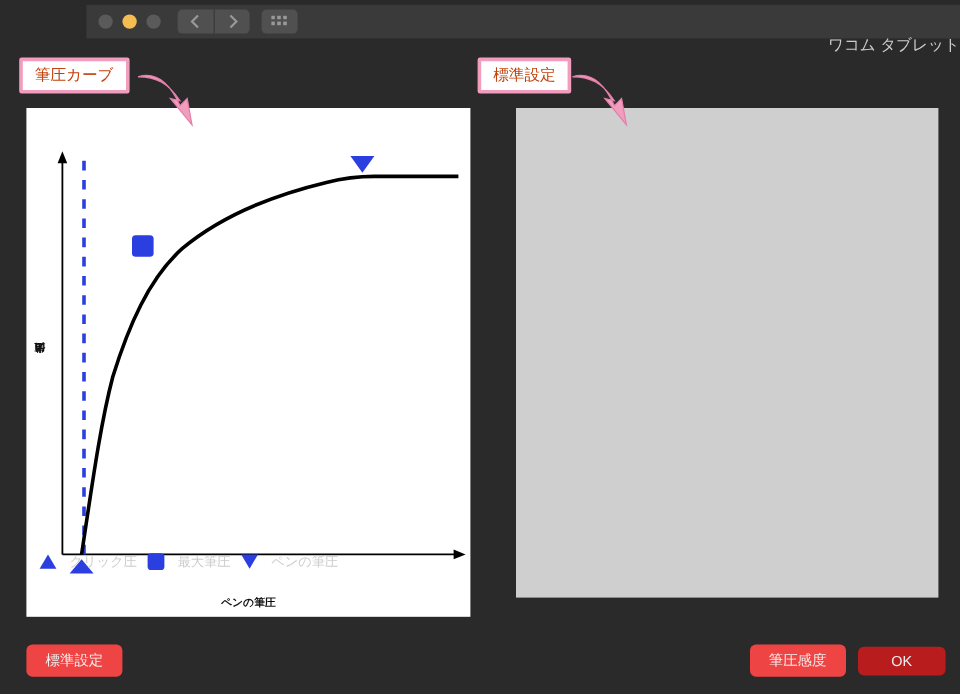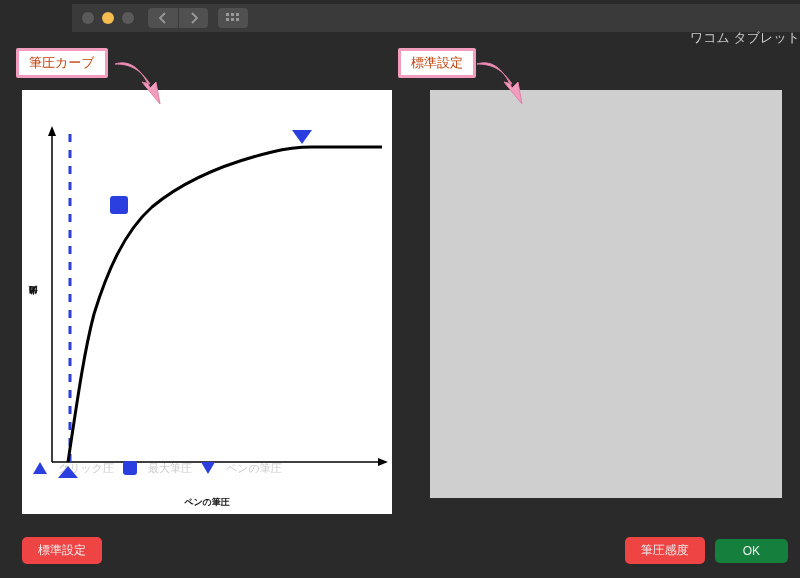--- a/index.html
+++ b/index.html
@@ -96,21 +96,21 @@
     bottom:14px; left:22px; right:12px;
     display:flex; align-items:center;
   }
   .btn {
     background:#ef4444; color:#eee; border:none;
     padding:5px 16px; border-radius:5px;
     font-size:12px; cursor:pointer;
   }
   .btn + .btn { margin-left:10px; }
   .spacer { flex:1; }
-  .btn-ok { background:#15803d; padding:5px 28px; }
+  .btn-ok { background:#b91c1c; padding:5px 28px; }
 </style>
 </head>
 <body>
 
 <div class="titlebar">
   <div class="traffic">
     <div class="dot dot-close"></div>
     <div class="dot dot-min"></div>
     <div class="dot dot-max"></div>
   </div>

